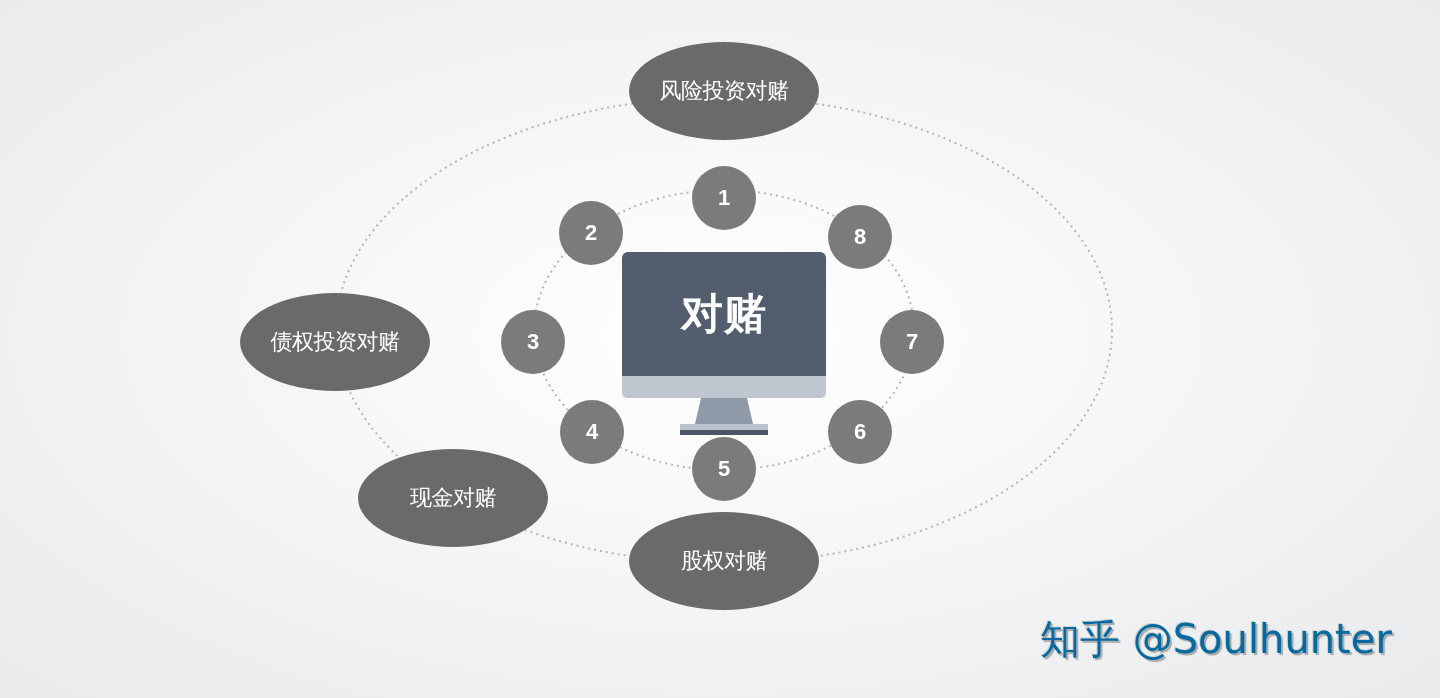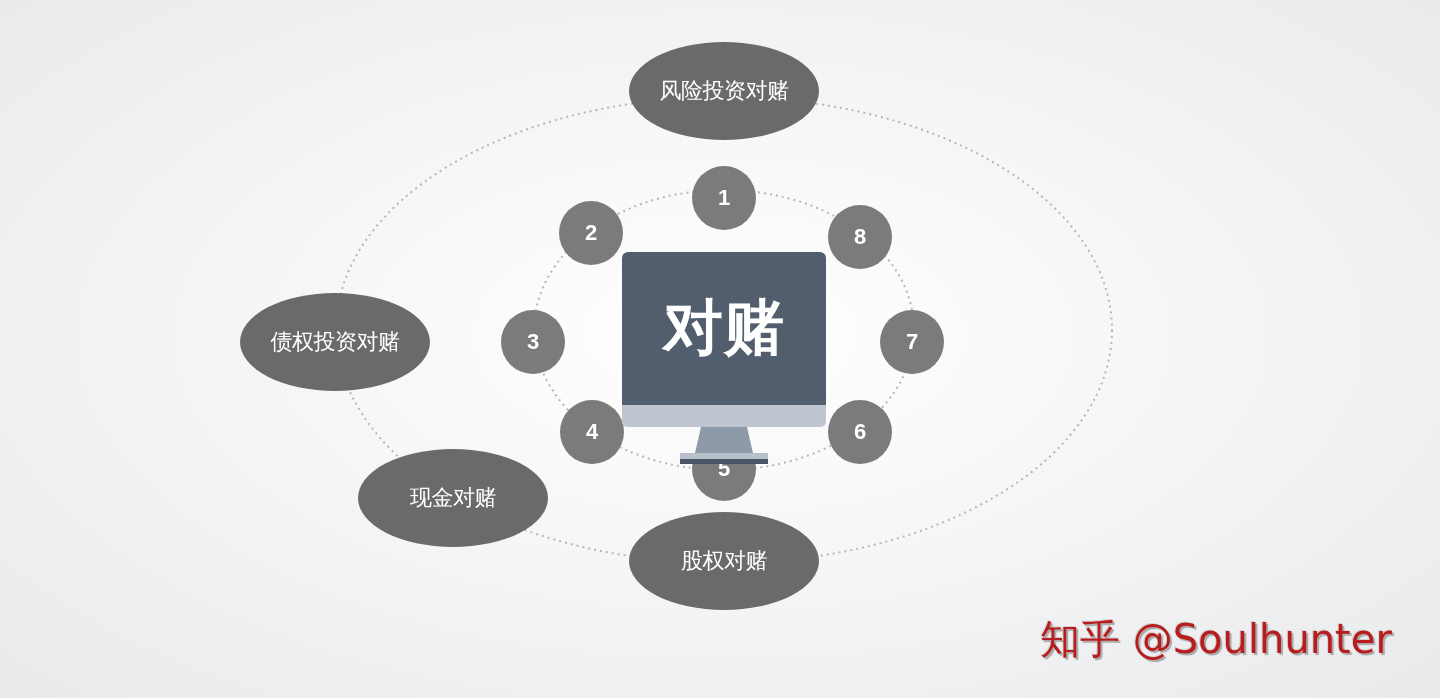--- a/index.html
+++ b/index.html
@@ -17,33 +17,33 @@
       transform: translate(-50%, -50%);
     }
     .circle {
       position: absolute; width: 64px; height: 64px; border-radius: 50%;
       background: #7b7b7b; color: #ffffff; display: flex; align-items: center; justify-content: center;
       font-weight: bold; font-size: 22px; font-family: "Liberation Sans", sans-serif;
       transform: translate(-50%, -50%);
     }
     .monitor { position: absolute; left: 622px; top: 252px; width: 204px; }
     .screen {
-      width: 204px; height: 153px; background: #525e6e; border-radius: 6px 6px 0 0;
+      width: 204px; height: 124px; background: #525e6e; border-radius: 6px 6px 0 0;
       display: flex; align-items: center; justify-content: center; color: #ffffff;
-      font-weight: bold; font-size: 60px; letter-spacing: 1px;
+      font-weight: bold; font-size: 42px; letter-spacing: 1px;
     }
     .bezel { width: 204px; height: 22px; background: #c0c6d0; border-radius: 0 0 5px 5px; }
     .stand {
       width: 46px; height: 0; margin: 0 auto;
       border-bottom: 26px solid #8f9aa9; border-left: 6px solid transparent; border-right: 6px solid transparent;
     }
     .stand-top { width: 88px; height: 6px; margin: 0 auto; background: #b8c0cc; }
     .base { width: 88px; height: 5px; margin: 0 auto; background: #4a5566; }
     .watermark {
-      position: absolute; left: 1040px; top: 612px; font-size: 40px; color: #b91c1c;
+      position: absolute; left: 1040px; top: 612px; font-size: 40px; color: #0369a1;
       font-family: "DejaVu Sans", sans-serif; letter-spacing: 0px;
       text-shadow: 2px 2px 1px #a8a8a8, -1px -1px 0 #d0d0d0;
     }
   </style>
 </head>
 <body>
 
 <div class="stage">
   <svg class="rings" width="1440" height="698">
     <ellipse cx="724" cy="330" rx="388" ry="233" fill="none" stroke="#b4b6ba" stroke-width="2" stroke-dasharray="2 4"></ellipse>

